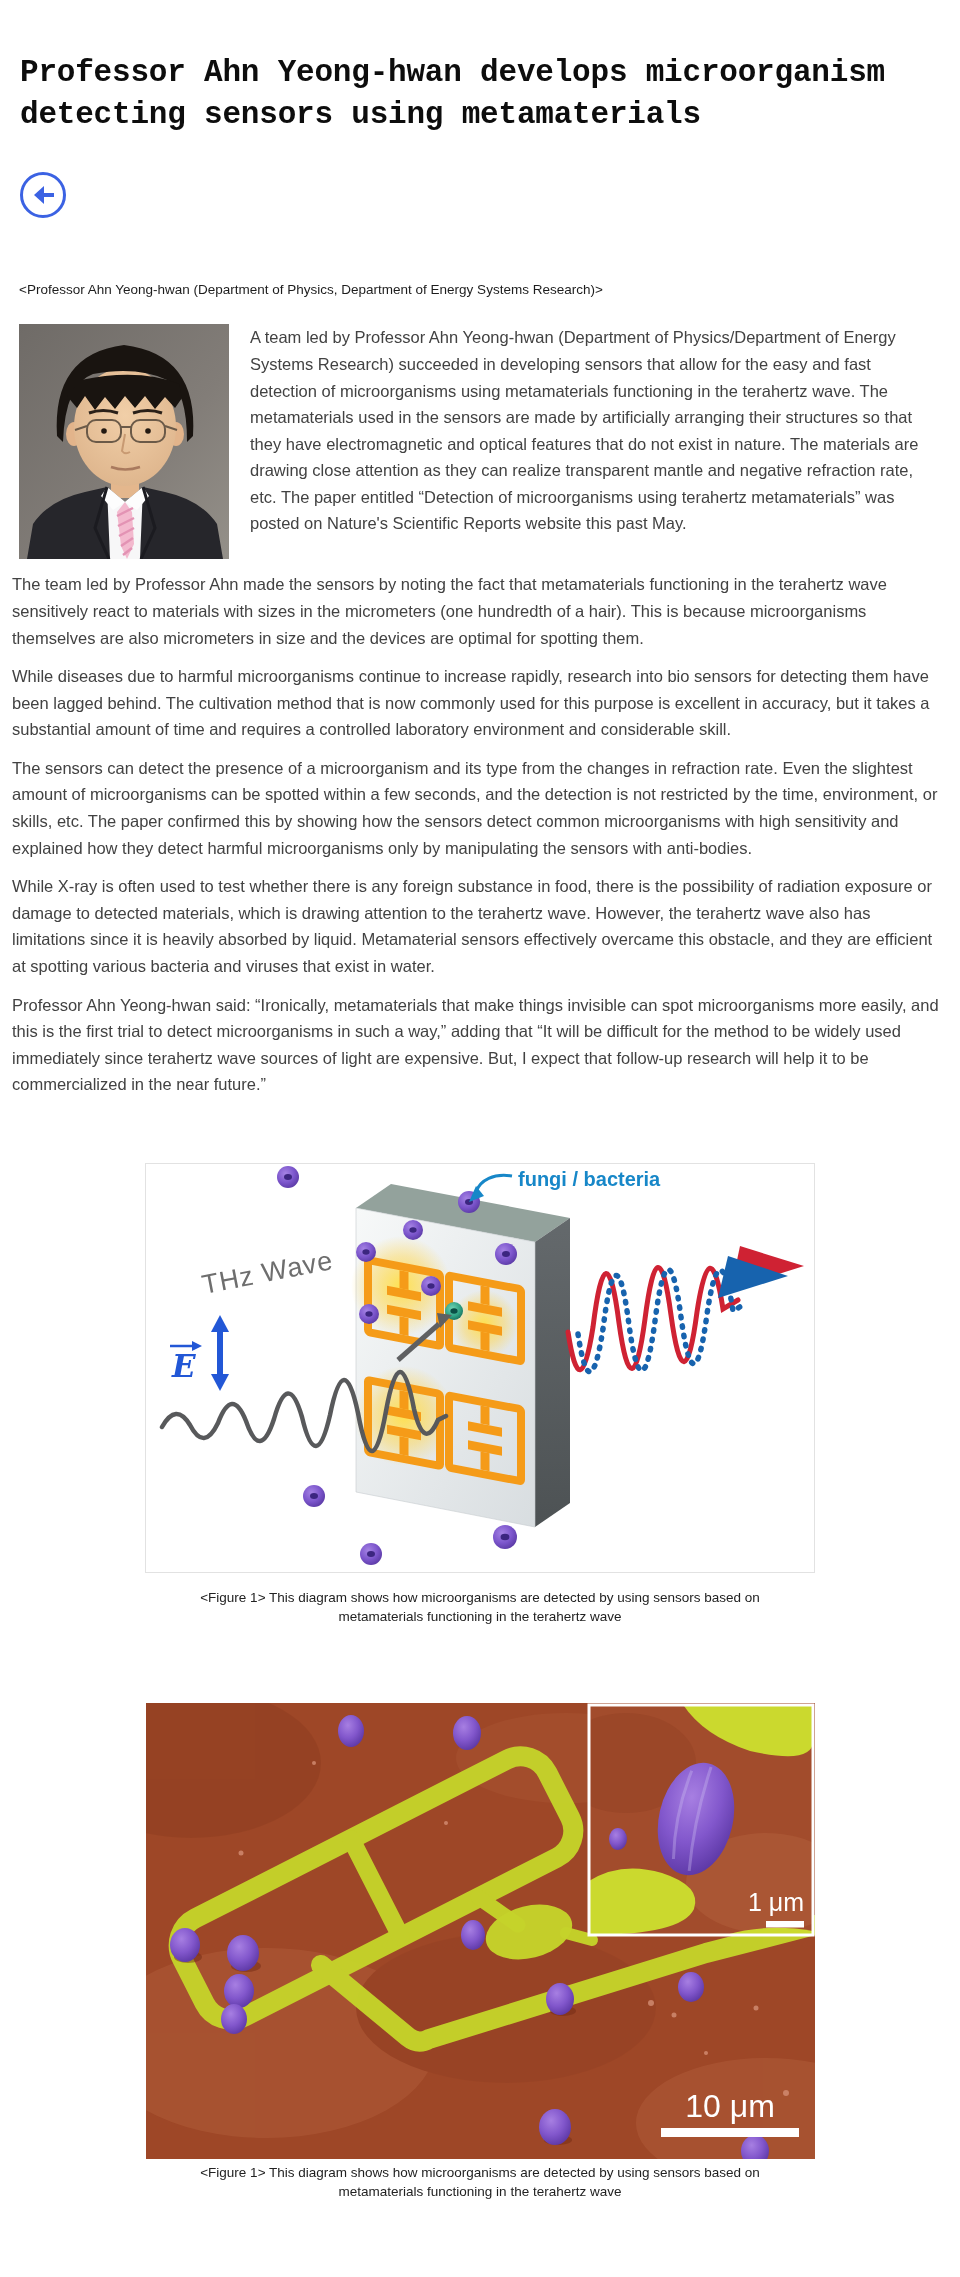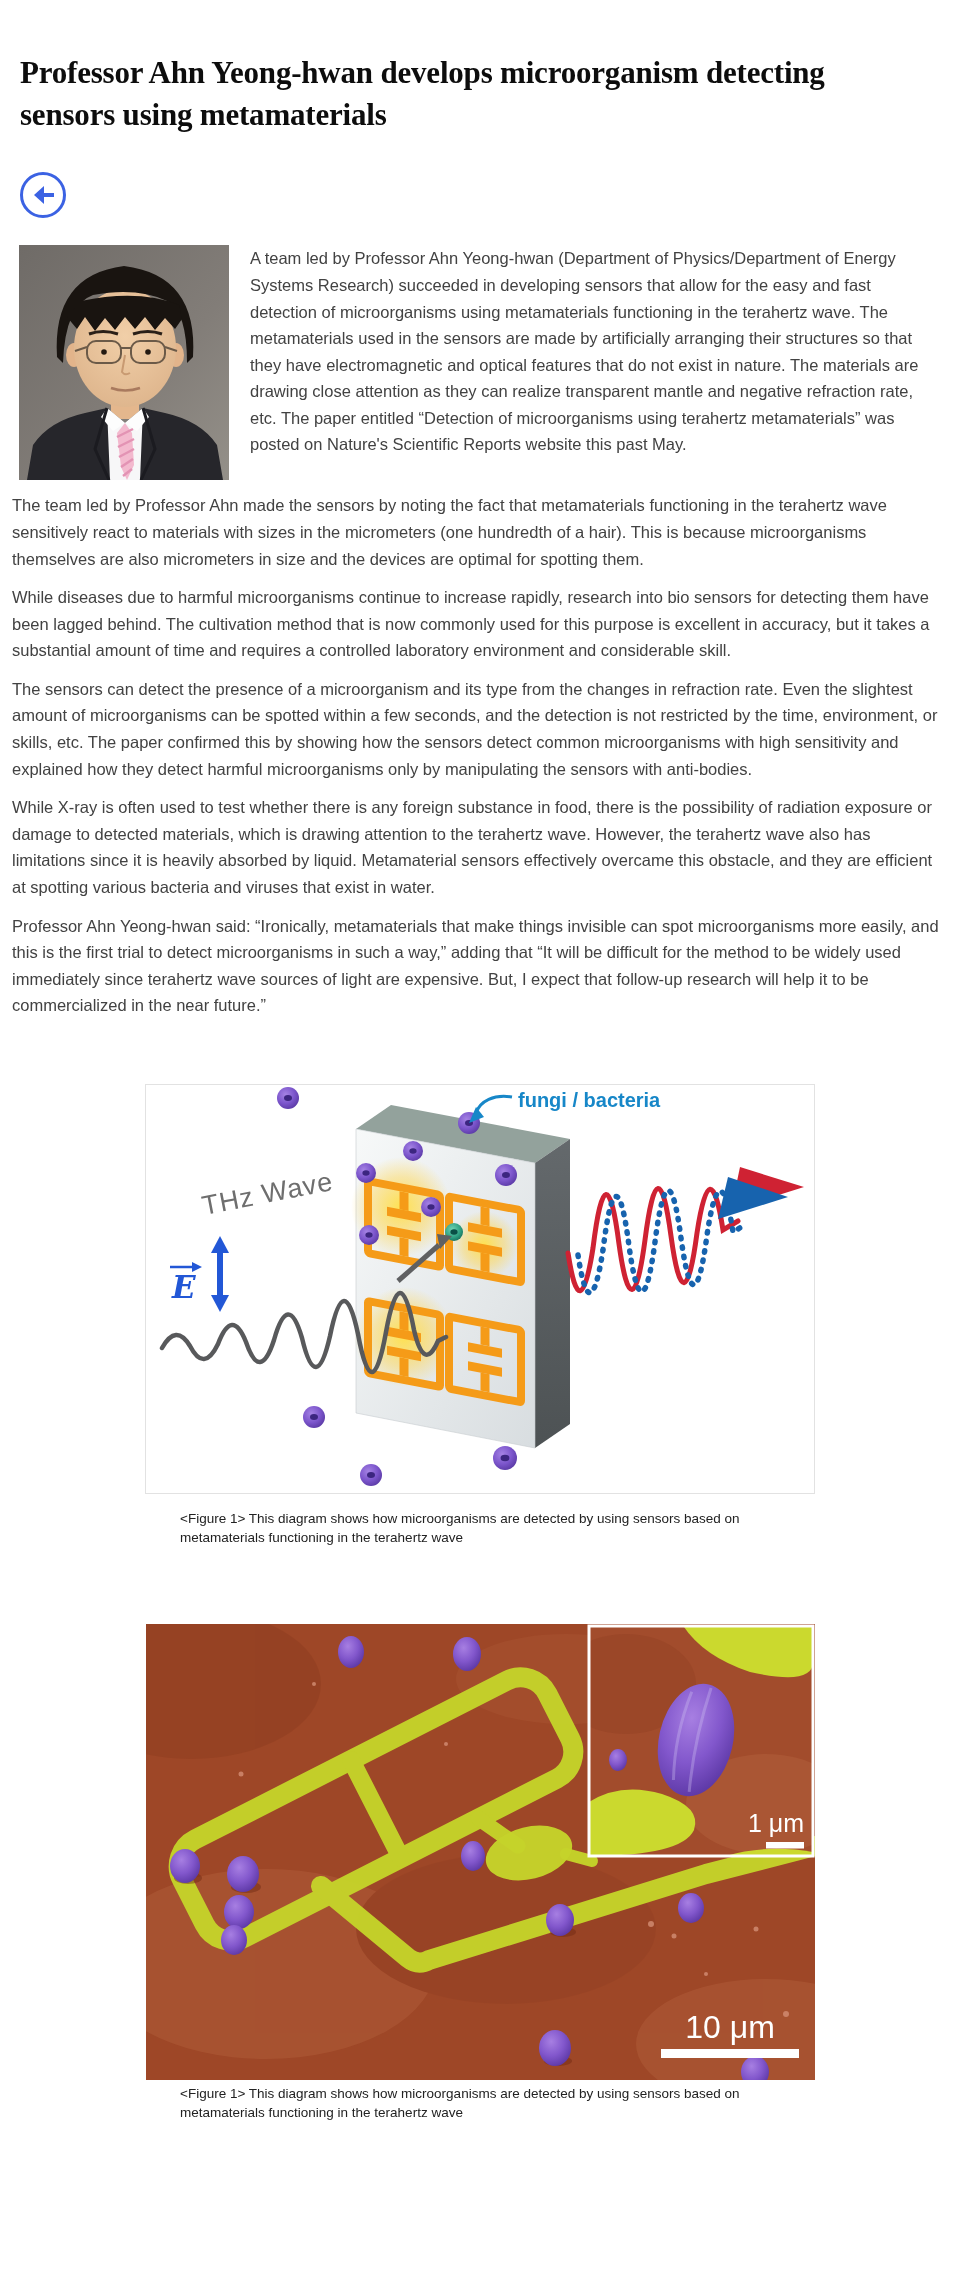--- a/index.html
+++ b/index.html
@@ -1,52 +1,53 @@
 <!DOCTYPE html>
 <html lang="en"><head>
 <meta charset="utf-8">
 <style>
   html,body{margin:0;padding:0;background:#fff;}
   .page{width:960px;height:2277px;overflow:hidden;background:#fff;position:relative;
         font-family:"Liberation Sans", sans-serif;color:#424242;}
   h1.title{margin:52px 20px 16px 20px;max-width:880px;
-        font-family:Liberation Serif, serif;font-weight:bold;font-size:31px;line-height:1.36;
+        font-family:Liberation Mono, monospace;font-weight:bold;font-size:31px;line-height:1.36;
         color:#0d0d0d;letter-spacing:-0.2px;}
   .back{display:block;margin:36px 0 0 20px;width:46px;height:46px;border-radius:50%;
         border:3px solid #3b62e3;background:#fff;cursor:pointer;padding:0;
         display:flex;align-items:center;justify-content:center;}
   .back svg{display:block;}
   .photo-caption{margin:64px 19px 0 19px;font-size:13.5px;color:#1d1d1d;}
   .intro{margin:27px 19px 0 19px;}
   .intro::after{content:"";display:block;clear:both;}
   .portrait{float:left;width:210px;height:235px;margin-right:21px;}
   p.bodyp{margin:12px;font-size:16.5px;line-height:26.6px;color:#424242;
           text-align:left;hyphens:auto;-webkit-hyphens:auto;}
   .flow{margin:25px 19px 0 19px;}
   figure{margin:0;}
   .fig1{margin:65px auto 0 auto;width:668px;height:408px;border:1px solid #e2e2e2;background:#fff;}
   .fig2{margin:77px auto 0 auto;width:669px;height:452px;}
-  .fig-caption{margin:15px auto 0 auto;max-width:600px;text-align:left;
+  .fig-caption{margin:15px auto 0 auto;max-width:600px;text-align:center;
                font-size:13.5px;line-height:19px;color:#222;}
   .fig-caption.last{margin-top:8px;}
 </style>
 </head>
 <body>
 
 <main class="page">
 
   <h1 class="title">Professor Ahn Yeong-hwan develops microorganism detecting sensors using metamaterials</h1>
 
   <button class="back" aria-label="Go back">
     <svg width="30" height="30" viewBox="0 0 30 30">
       <path d="M26 15 L10 15" stroke="#3b62e3" stroke-width="4" fill="none"></path>
       <path d="M16 6 L6 15 L16 24 Z" fill="#3b62e3"></path>
     </svg>
   </button>
 
+  <div class="photo-caption">&lt;Professor Ahn Yeong-hwan (Department of Physics, Department of Energy Systems Research)&gt;</div>
 
   <section class="intro">
     <svg class="portrait" viewBox="0 0 210 235" preserveAspectRatio="none">
       <defs>
         <linearGradient id="pbg" x1="0" y1="0" x2="1" y2="1">
           <stop offset="0" stop-color="#6f6b67"></stop>
             <stop offset="0.6" stop-color="#827d78"></stop>
             <stop offset="1" stop-color="#949089"></stop>
         </linearGradient>
         <radialGradient id="skin" cx="0.5" cy="0.4" r="0.8">

